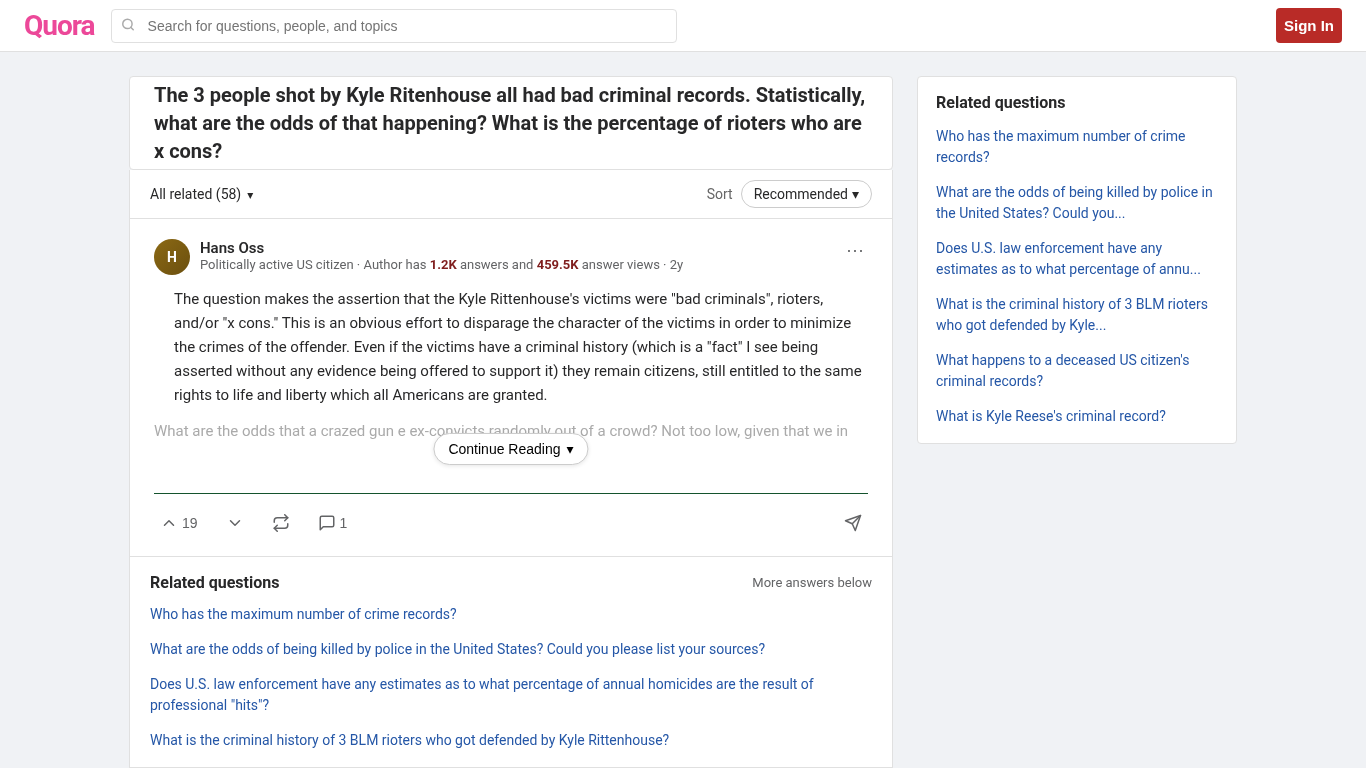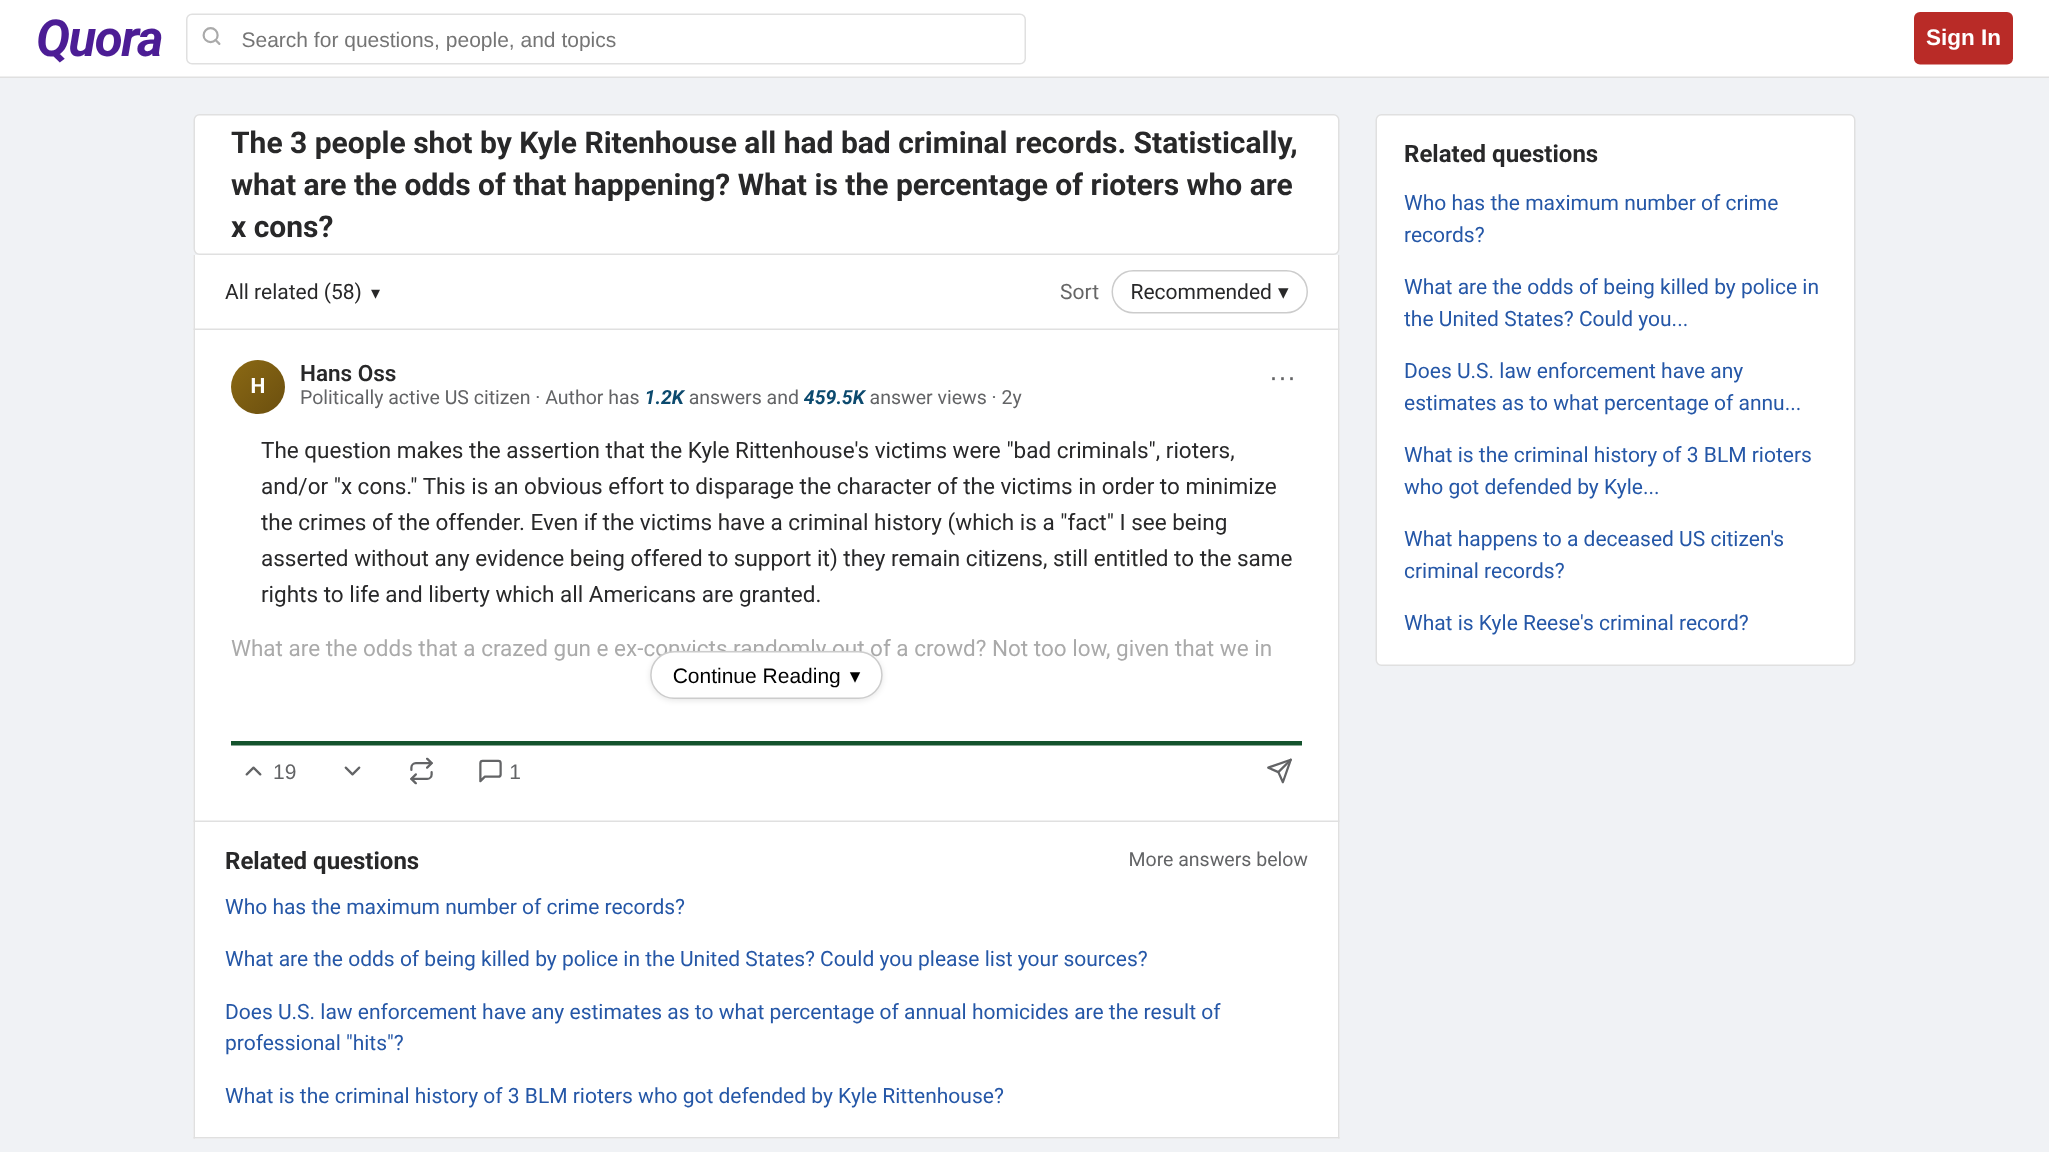--- a/index.html
+++ b/index.html
@@ -17,24 +17,23 @@
       height: 52px;
       display: flex;
       align-items: center;
       padding: 0 24px;
       gap: 16px;
       position: sticky;
       top: 0;
       z-index: 100;
     }
     .logo {
-      font-size: 34px;
+      font-size: 28px;
       font-weight: 700;
-      color: #4c1d95;
-      font-style: italic;
+      color: #ec4899;
       letter-spacing: -1px;
       cursor: pointer;
       text-decoration: none;
     }
     .search-bar {
       flex: 1;
       max-width: 680px;
       position: relative;
     }
     .search-bar input {
@@ -172,22 +171,21 @@
     .author-name {
       font-size: 15px;
       font-weight: 600;
       color: #282829;
     }
     .author-bio {
       font-size: 13px;
       color: #636466;
     }
     .author-bio strong {
-      color: #0c4a6e;
-      font-style: italic;
+      color: #7f1d1d;
     }
     .more-btn {
       background: none;
       border: none;
       cursor: pointer;
       color: #636466;
       font-size: 18px;
       line-height: 1;
       padding: 2px 4px;
     }
@@ -221,22 +219,22 @@
       left: 50%;
       transform: translate(-50%, -50%);
       white-space: nowrap;
       box-shadow: 0 1px 4px rgba(0,0,0,0.1);
     }
     .answer-actions {
       display: flex;
       align-items: center;
       gap: 16px;
       margin-top: 14px;
-      padding-top: 4px;
-      border-top: 3px solid #14532d;
+      padding-top: 16px;
+      border-top: 1px solid #14532d;
     }
     .action-btn {
       background: none;
       border: none;
       cursor: pointer;
       display: flex;
       align-items: center;
       gap: 4px;
       color: #636466;
       font-size: 14px;

